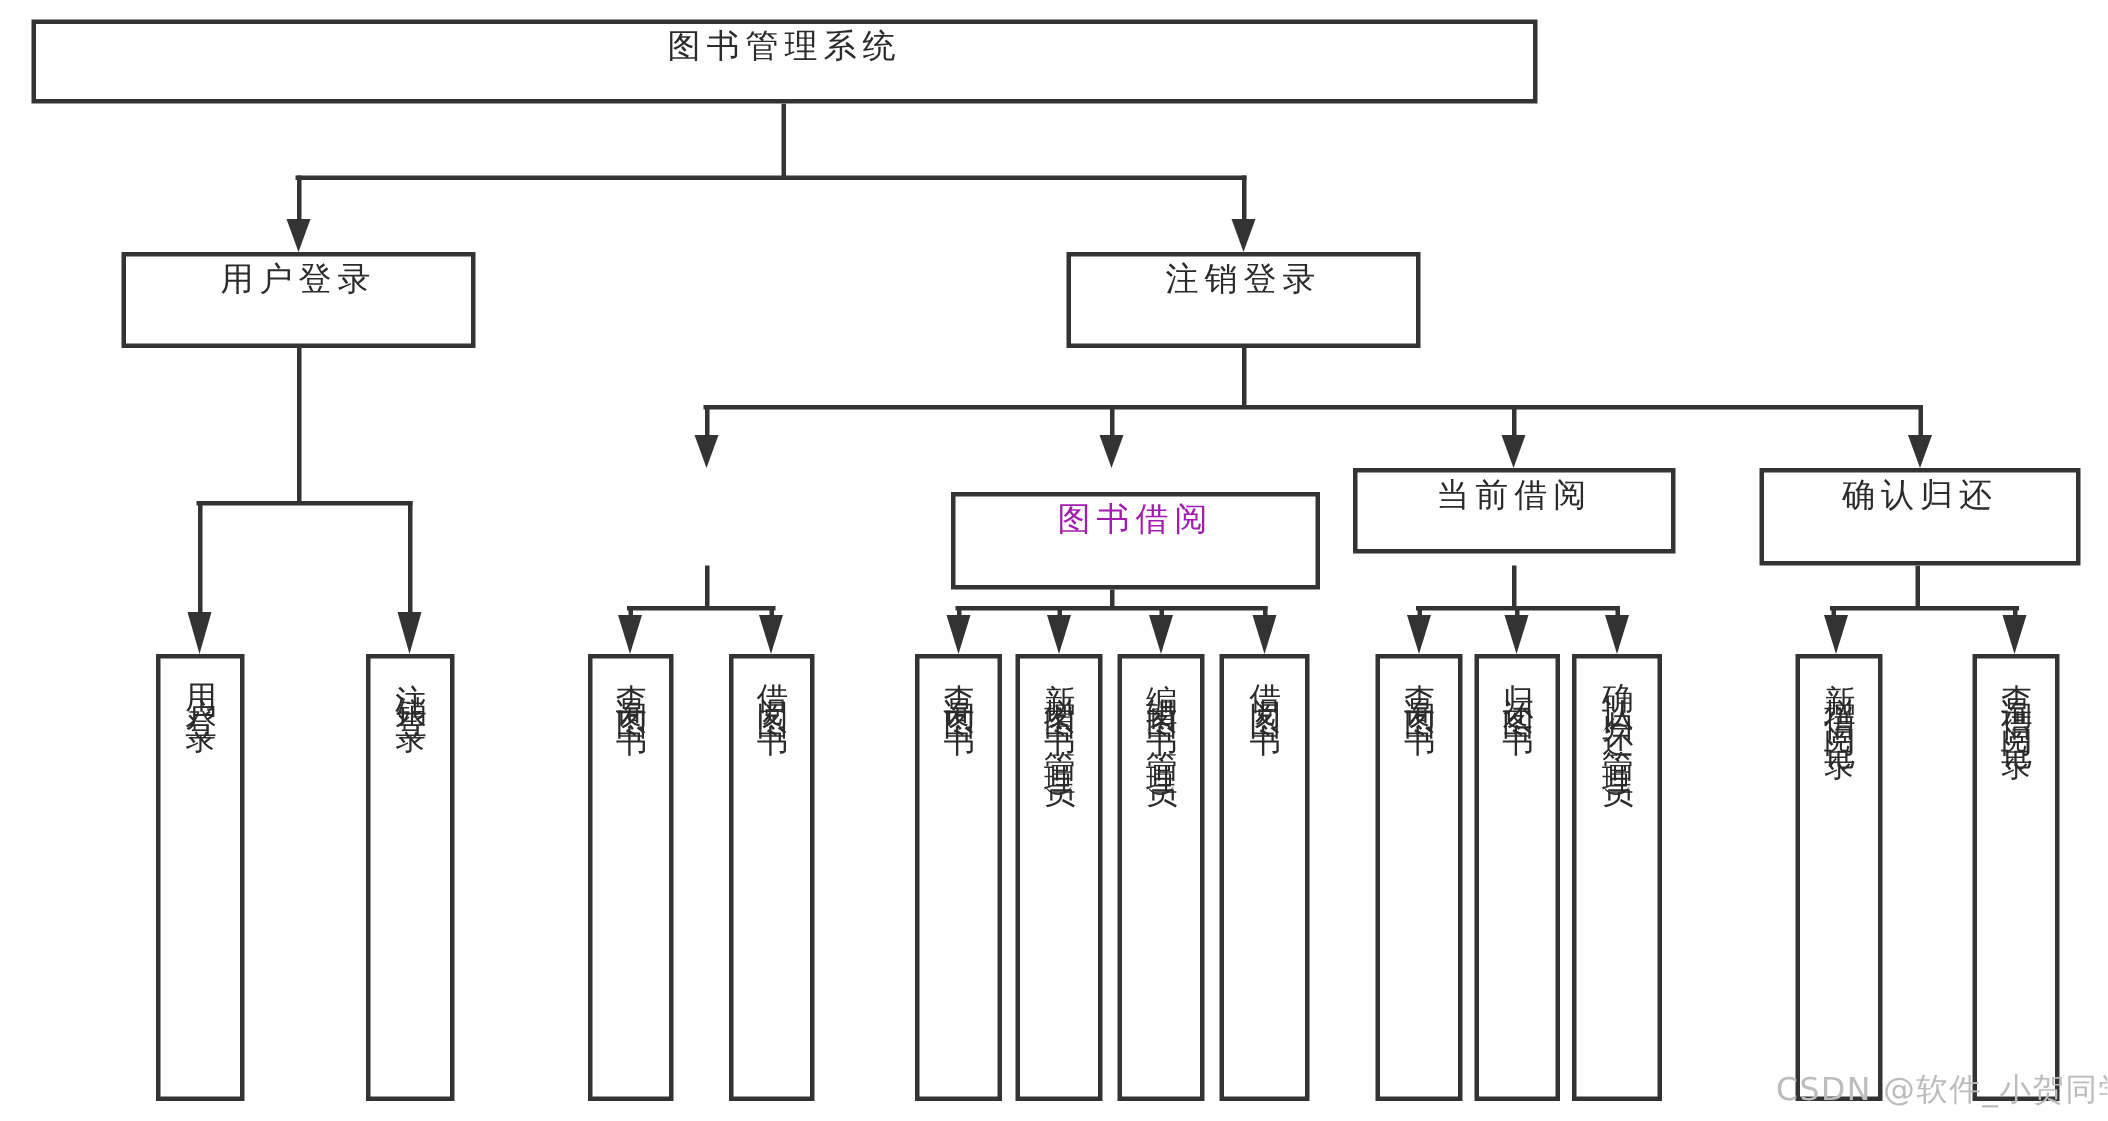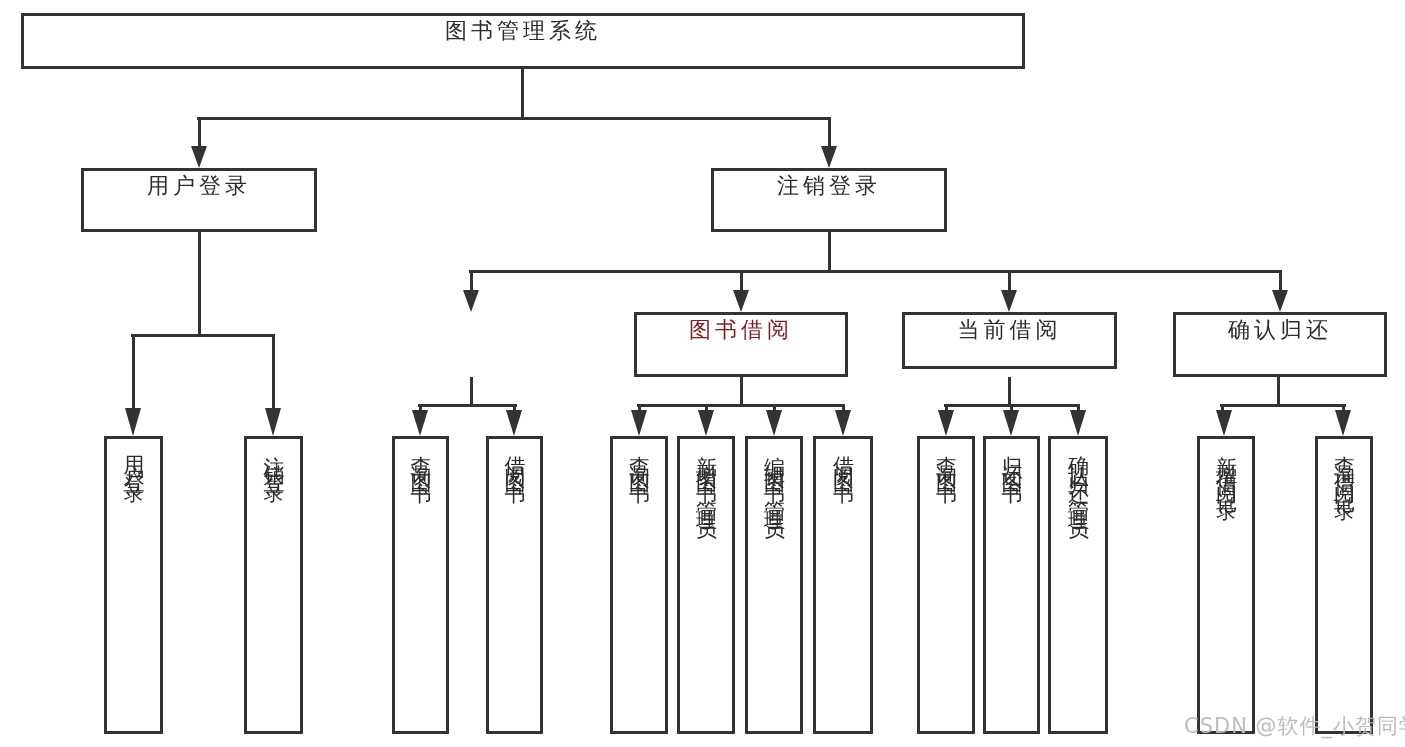--- a/index.html
+++ b/index.html
@@ -117,21 +117,21 @@
     <div class="ahead" style="left: 1335px; top: 410px; border-left: 8px solid transparent; border-right: 8px solid transparent; border-top: 26px solid rgb(51, 51, 51);"></div>
     <div class="node h" style="left: 21px; top: 13px; width: 1004px; height: 56px; font-size: 22px; border-color: rgb(51, 51, 51); color: rgb(43, 43, 43);">
       <span>图书管理系统</span>
     </div>
     <div class="node h" style="left: 81px; top: 168px; width: 236px; height: 64px; font-size: 22px; border-color: rgb(51, 51, 51); color: rgb(43, 43, 43);">
       <span>用户登录</span>
     </div>
     <div class="node h" style="left: 711px; top: 168px; width: 236px; height: 64px; font-size: 22px; border-color: rgb(51, 51, 51); color: rgb(43, 43, 43);">
       <span>注销登录</span>
     </div>
-    <div class="node h" style="left: 634px; top: 312px; width: 214px; height: 65px; font-size: 22px; border-color: rgb(51, 51, 51); color: #7f1d1d;">
+    <div class="node h" style="left: 634px; top: 328px; width: 246px; height: 65px; font-size: 22px; border-color: rgb(51, 51, 51); color: #a21caf;">
       <span>图书借阅</span>
     </div>
     <div class="node h" style="left: 902px; top: 312px; width: 215px; height: 57px; font-size: 22px; border-color: rgb(51, 51, 51); color: rgb(43, 43, 43);">
       <span>当前借阅</span>
     </div>
     <div class="node h" style="left: 1173px; top: 312px; width: 214px; height: 65px; font-size: 22px; border-color: rgb(51, 51, 51); color: rgb(43, 43, 43);">
       <span>确认归还</span>
     </div>
     <div class="node v" style="left: 104px; top: 436px; width: 59px; height: 298px; font-size: 21px; border-color: rgb(51, 51, 51); color: rgb(43, 43, 43);">
       <span>用户登录</span>

